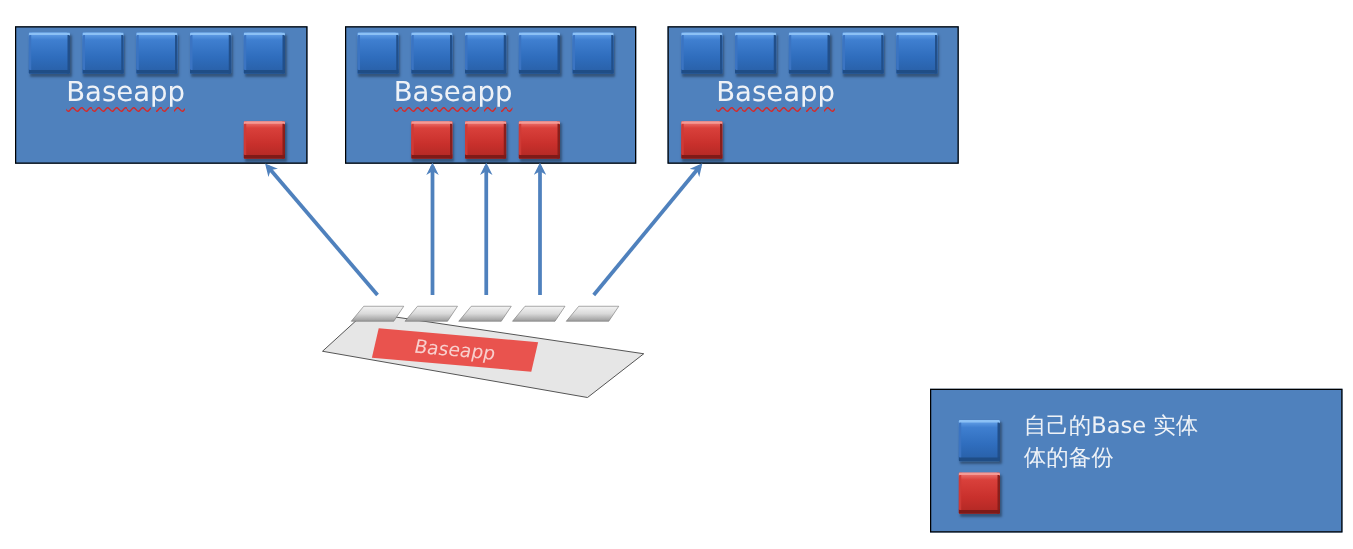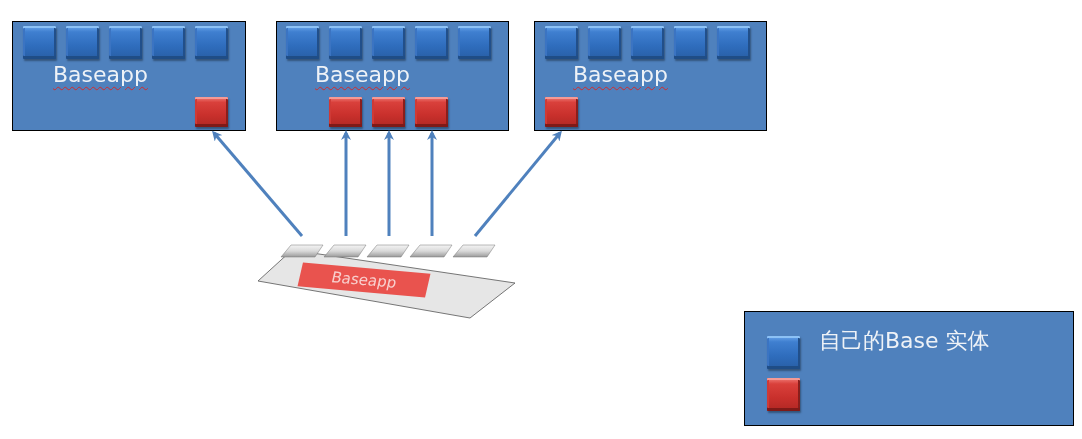--- a/index.html
+++ b/index.html
@@ -13,21 +13,21 @@
   }
   .tile.red {
     background: linear-gradient(180deg, #f07d78 0%, #d9403b 18%, #c9302c 60%, #b02824 100%);
     box-shadow: inset 0 2px 0 #f59a95, inset 0 -3px 0 #7e1a18, inset 2px 0 0 #cf3a36, inset -2px 0 0 #8a1e1b, 1px 2px 2px rgba(0,0,0,0.35);
   }
   .box-label { position:absolute; color:#eef2f7; font-size:22px; font-family:"DejaVu Sans", sans-serif;
                text-decoration: underline wavy #d42a2a; text-decoration-thickness:1px; text-underline-offset:4px; }
   svg.overlay { position:absolute; left:0; top:0; }
   .legend { position:absolute; left:744px; top:311px; width:330px; height:115px; background:#4f81bd;
             border:1.5px solid #000; box-sizing:border-box; }
-  .legend-text { position:absolute; left:74px; top:16px; color:#eef2f7; font-size:22px; line-height:26px;
+  .legend-text { position:absolute; left:74px; top:16px; color:#eef2f7; font-size:18px; line-height:26px;
                  font-family:"DejaVu Sans", sans-serif; width:250px; }
   .legend-text .line { display:block; white-space:nowrap; }
   .squiggle { text-decoration: underline wavy #d42a2a; text-decoration-thickness:1px; text-underline-offset:3px; }
   .platform-label { position:absolute; left:300px; top:268px; width:128px; height:24px; background:#e9534e;
                     color:#f8d0ce; font-size:15px; text-align:center; line-height:24px;
                     transform: rotate(5deg) skewX(-8deg); font-family:"DejaVu Sans", sans-serif; }
 </style>
 </head>
 <body>
 
@@ -92,14 +92,15 @@
   </g>
 </svg>
 
 <div class="platform-label">Baseapp</div>
 
 <div class="legend">
   <div class="tile blue" style="left:22px; top:24px;"></div>
   <div class="tile red" style="left:22px; top:66px;"></div>
   <div class="legend-text">
     <span class="line">自己的Base 实体</span>
+    <span class="line">体的备份</span>
   </div>
 </div>
 
 </body></html>

